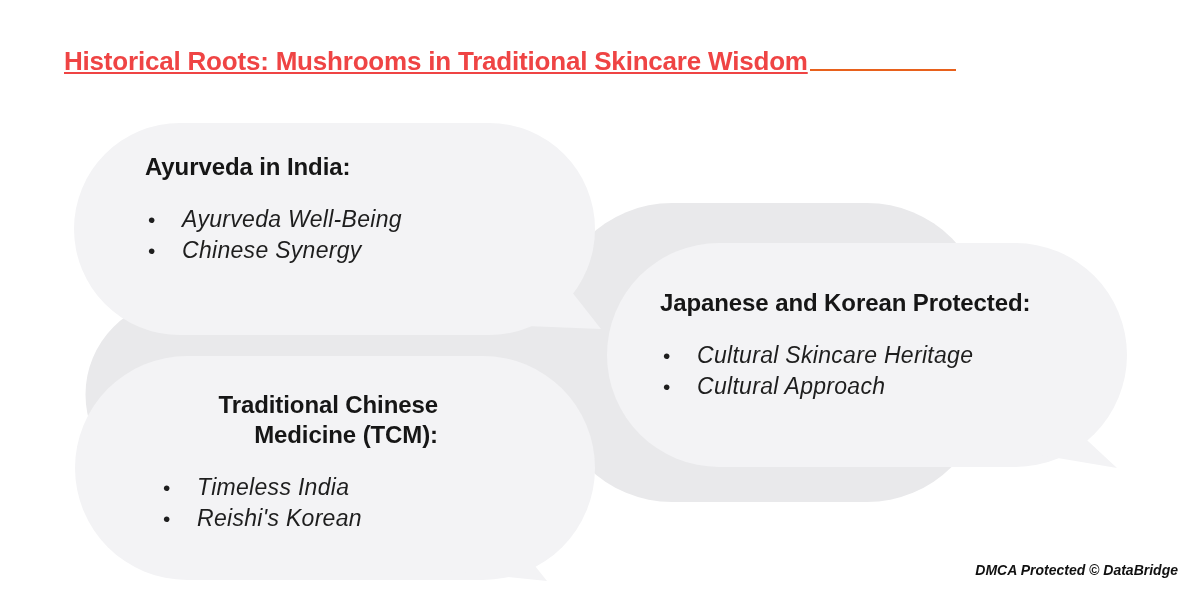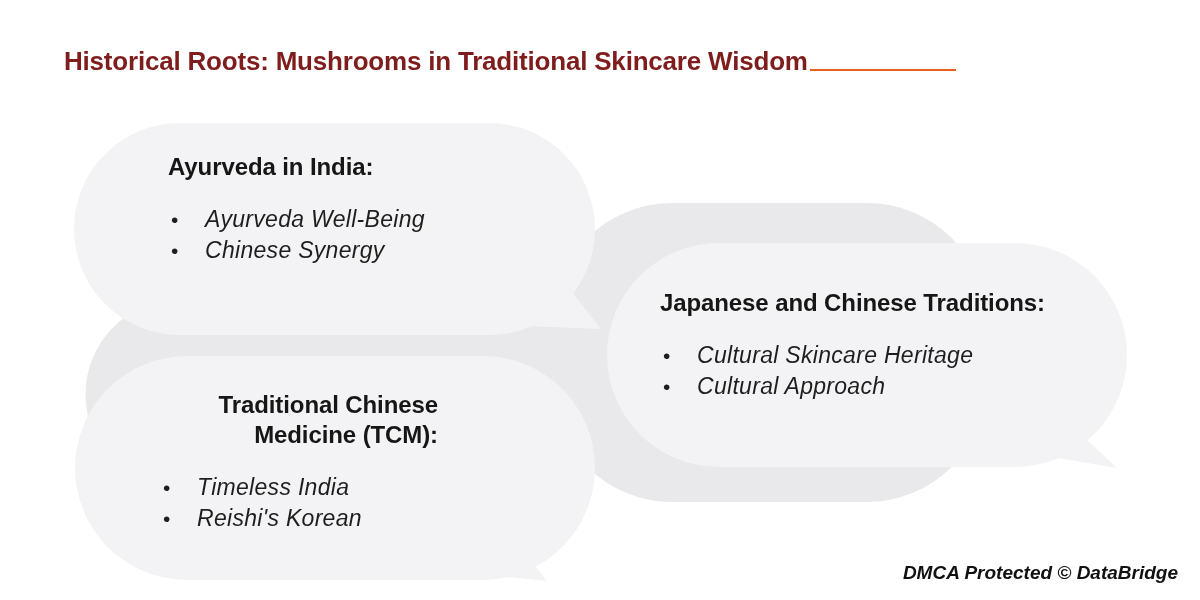--- a/index.html
+++ b/index.html
@@ -64,32 +64,32 @@
     line-height: 31px;
     letter-spacing: 0.3px;
   }
   .dot {
     position: absolute;
     left: 3px;
     top: 0;
     font-style: normal;
     font-size: 21px;
   }
-  .card-ayurveda  { left: 168px; top: 152px; }
+  .card-ayurveda  { left: 145px; top: 152px; }
   .card-japanese  { left: 660px; top: 288px; }
   .card-japanese h2 { white-space: nowrap; }
   .card-tcm       { left: 160px; top: 390px; }
   .card-tcm h2    { max-width: 278px; }
 
   
   .watermark {
     position: absolute;
     right: 22px;
     top: 562px;
-    font-size: 19px;
+    font-size: 14px;
     font-weight: 700;
     font-style: italic;
     white-space: nowrap;
     margin-left: 20px;
   }
 </style>
 </head>
 <body>
 
 <div class="slide">
@@ -114,40 +114,40 @@
       <path d="M492 512 L547 581 L450 571 Z"></path>
     </g>
 
     <g fill="#F3F3F5">
       <path d="M719 243 H1015 A112 112 0 0 1 1127 355 A112 112 0 0 1 1015 467 H719 A112 112 0 0 1 607 355 A112 112 0 0 1 719 243 Z"></path>
       <path d="M1046 402 L1117 468 L1010 450 Z"></path>
     </g>
   </svg>
 
   <div class="title-row">
-    <h1 class="page-title" style="color: #7f1d1d;">Historical Roots: Mushrooms in Traditional Skincare Wisdom</h1>
+    <h1 class="page-title" style="color: #ef4444; text-decoration: underline;">Historical Roots: Mushrooms in Traditional Skincare Wisdom</h1>
     <span class="title-rule" style="background-color: rgb(232, 97, 28);"></span>
   </div>
 
   <section class="card card-ayurveda">
     <h2 style="color: rgb(22, 22, 22);">Ayurveda in India:</h2>
     <ul>
       <li style="color: rgb(30, 30, 30);">
         <span class="dot">•</span>
         <span>Ayurveda Well-Being</span>
       </li>
       <li style="color: rgb(30, 30, 30);">
         <span class="dot">•</span>
         <span>Chinese Synergy</span>
       </li>
     </ul>
   </section>
 
   <section class="card card-japanese">
-    <h2 style="color: rgb(22, 22, 22);">Japanese and Chinese Traditions:</h2>
+    <h2 style="color: rgb(22, 22, 22);">Japanese and Korean Protected:</h2>
     <ul>
       <li style="color: rgb(30, 30, 30);">
         <span class="dot">•</span>
         <span>Cultural Skincare Heritage</span>
       </li>
       <li style="color: rgb(30, 30, 30);">
         <span class="dot">•</span>
         <span>Cultural Approach</span>
       </li>
     </ul>

